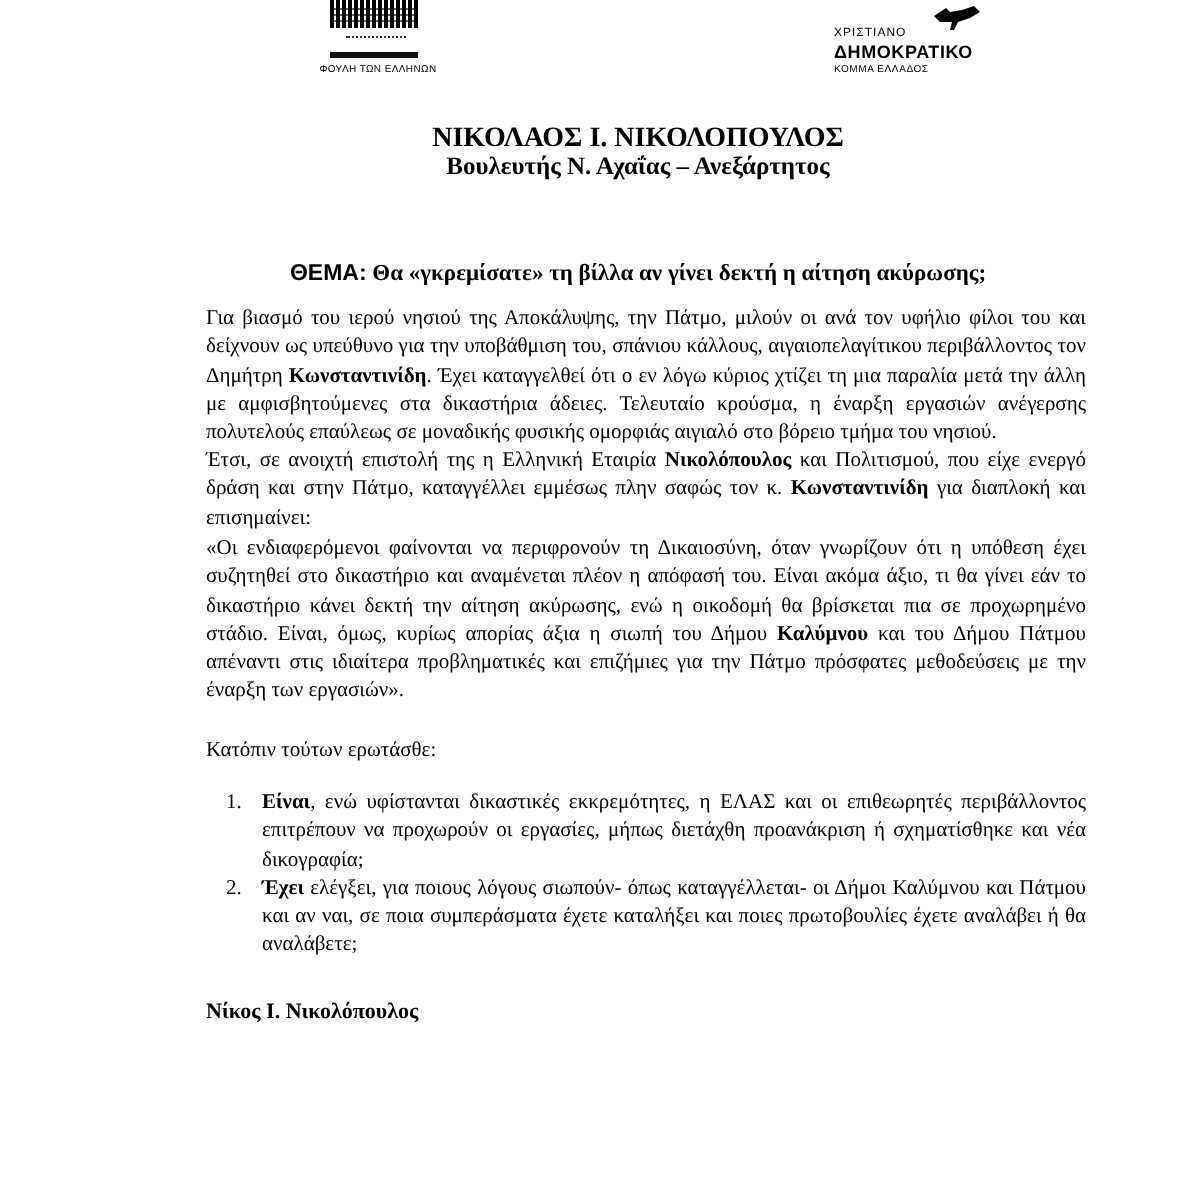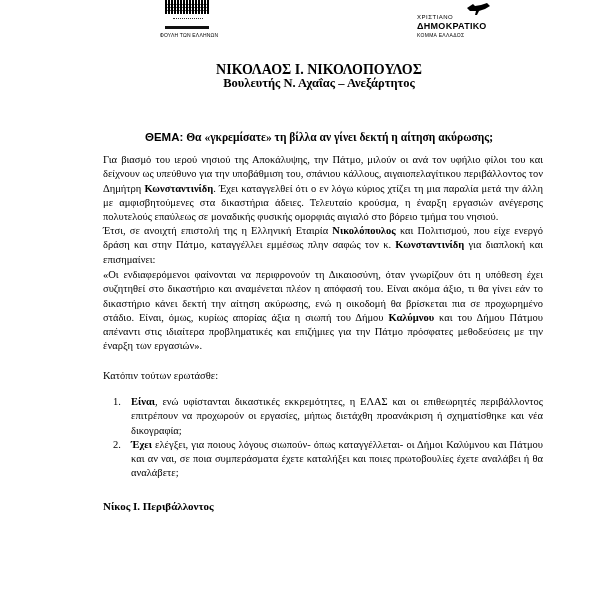--- a/index.html
+++ b/index.html
@@ -100,15 +100,15 @@
     <li>
       <span class="num">1.</span>
       <b>Είναι</b><span>, ενώ υφίστανται δικαστικές εκκρεμότητες, η ΕΛΑΣ και οι επιθεωρητές περιβάλλοντος επιτρέπουν να προχωρούν οι εργασίες, μήπως διετάχθη προανάκριση ή σχηματίσθηκε και νέα δικογραφία;</span>
     </li>
     <li>
       <span class="num">2.</span>
       <b>Έχει</b><span> ελέγξει, για ποιους λόγους σιωπούν- όπως καταγγέλλεται- οι Δήμοι Καλύμνου και Πάτμου και αν ναι, σε ποια συμπεράσματα έχετε καταλήξει και ποιες πρωτοβουλίες έχετε αναλάβει ή θα αναλάβετε;</span>
     </li>
   </ol>
 
-  <div class="sign s2">Νίκος Ι. Περιβάλλοντος</div>
+  <div class="sign s2">Νίκος Ι. Νικολόπουλος</div>
 
 </div>
 
 </body></html>

